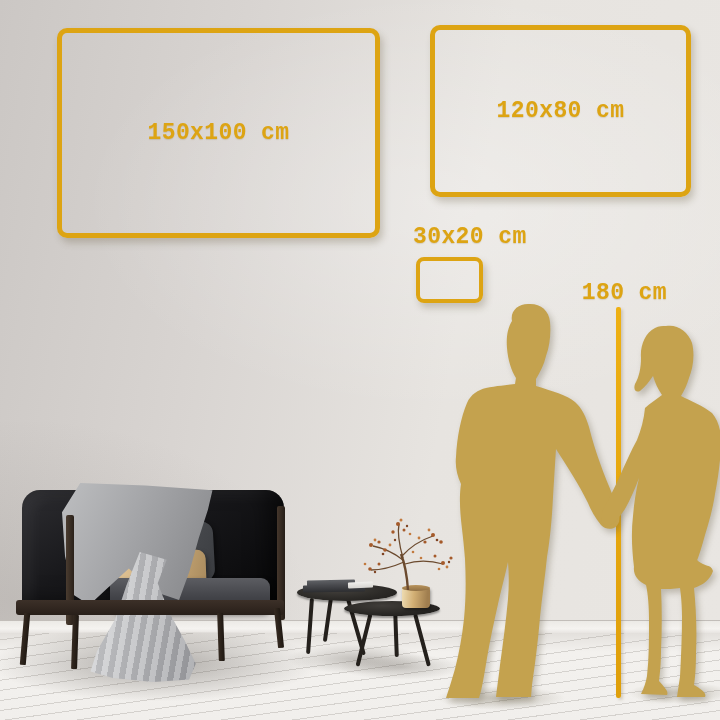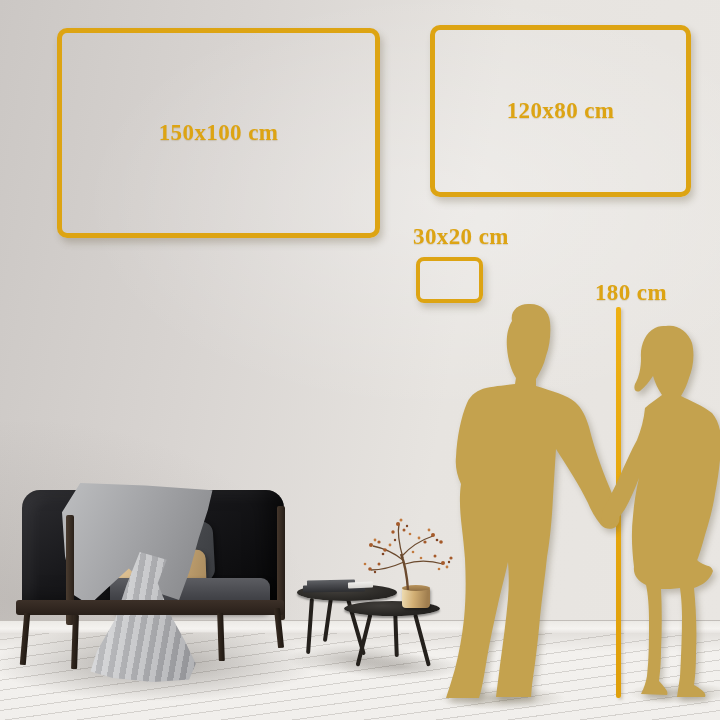--- a/index.html
+++ b/index.html
@@ -1,17 +1,17 @@
 <!DOCTYPE html>
 <html><head>
 <meta charset="utf-8">
 <style>
   html,body{margin:0;padding:0;background:#fff;}
   .stage{position:relative;width:720px;height:720px;overflow:hidden;
-         font-family:Liberation Serif, serif;background:#e5e2de;}
+         font-family:Liberation Mono, monospace;background:#e5e2de;}
   .abs{position:absolute;}
 
   
   .wall{left:0;top:0;width:720px;height:632px;
     background:
       radial-gradient(ellipse 520px 300px at 62% 32%, rgba(255,255,255,0.30), rgba(255,255,255,0) 70%),
       radial-gradient(ellipse 420px 260px at 2% 95%, rgba(110,104,98,0.18), rgba(110,104,98,0) 70%),
       linear-gradient(100deg,#cbc7c4 0%,#d8d4d1 30%,#e7e4e0 62%,#e9e6e2 100%);}
   .baseboard{left:0;top:620px;width:720px;height:13px;
     background:linear-gradient(180deg,#eceae6 0%,#f5f3f0 60%,#e4e1dd 100%);

